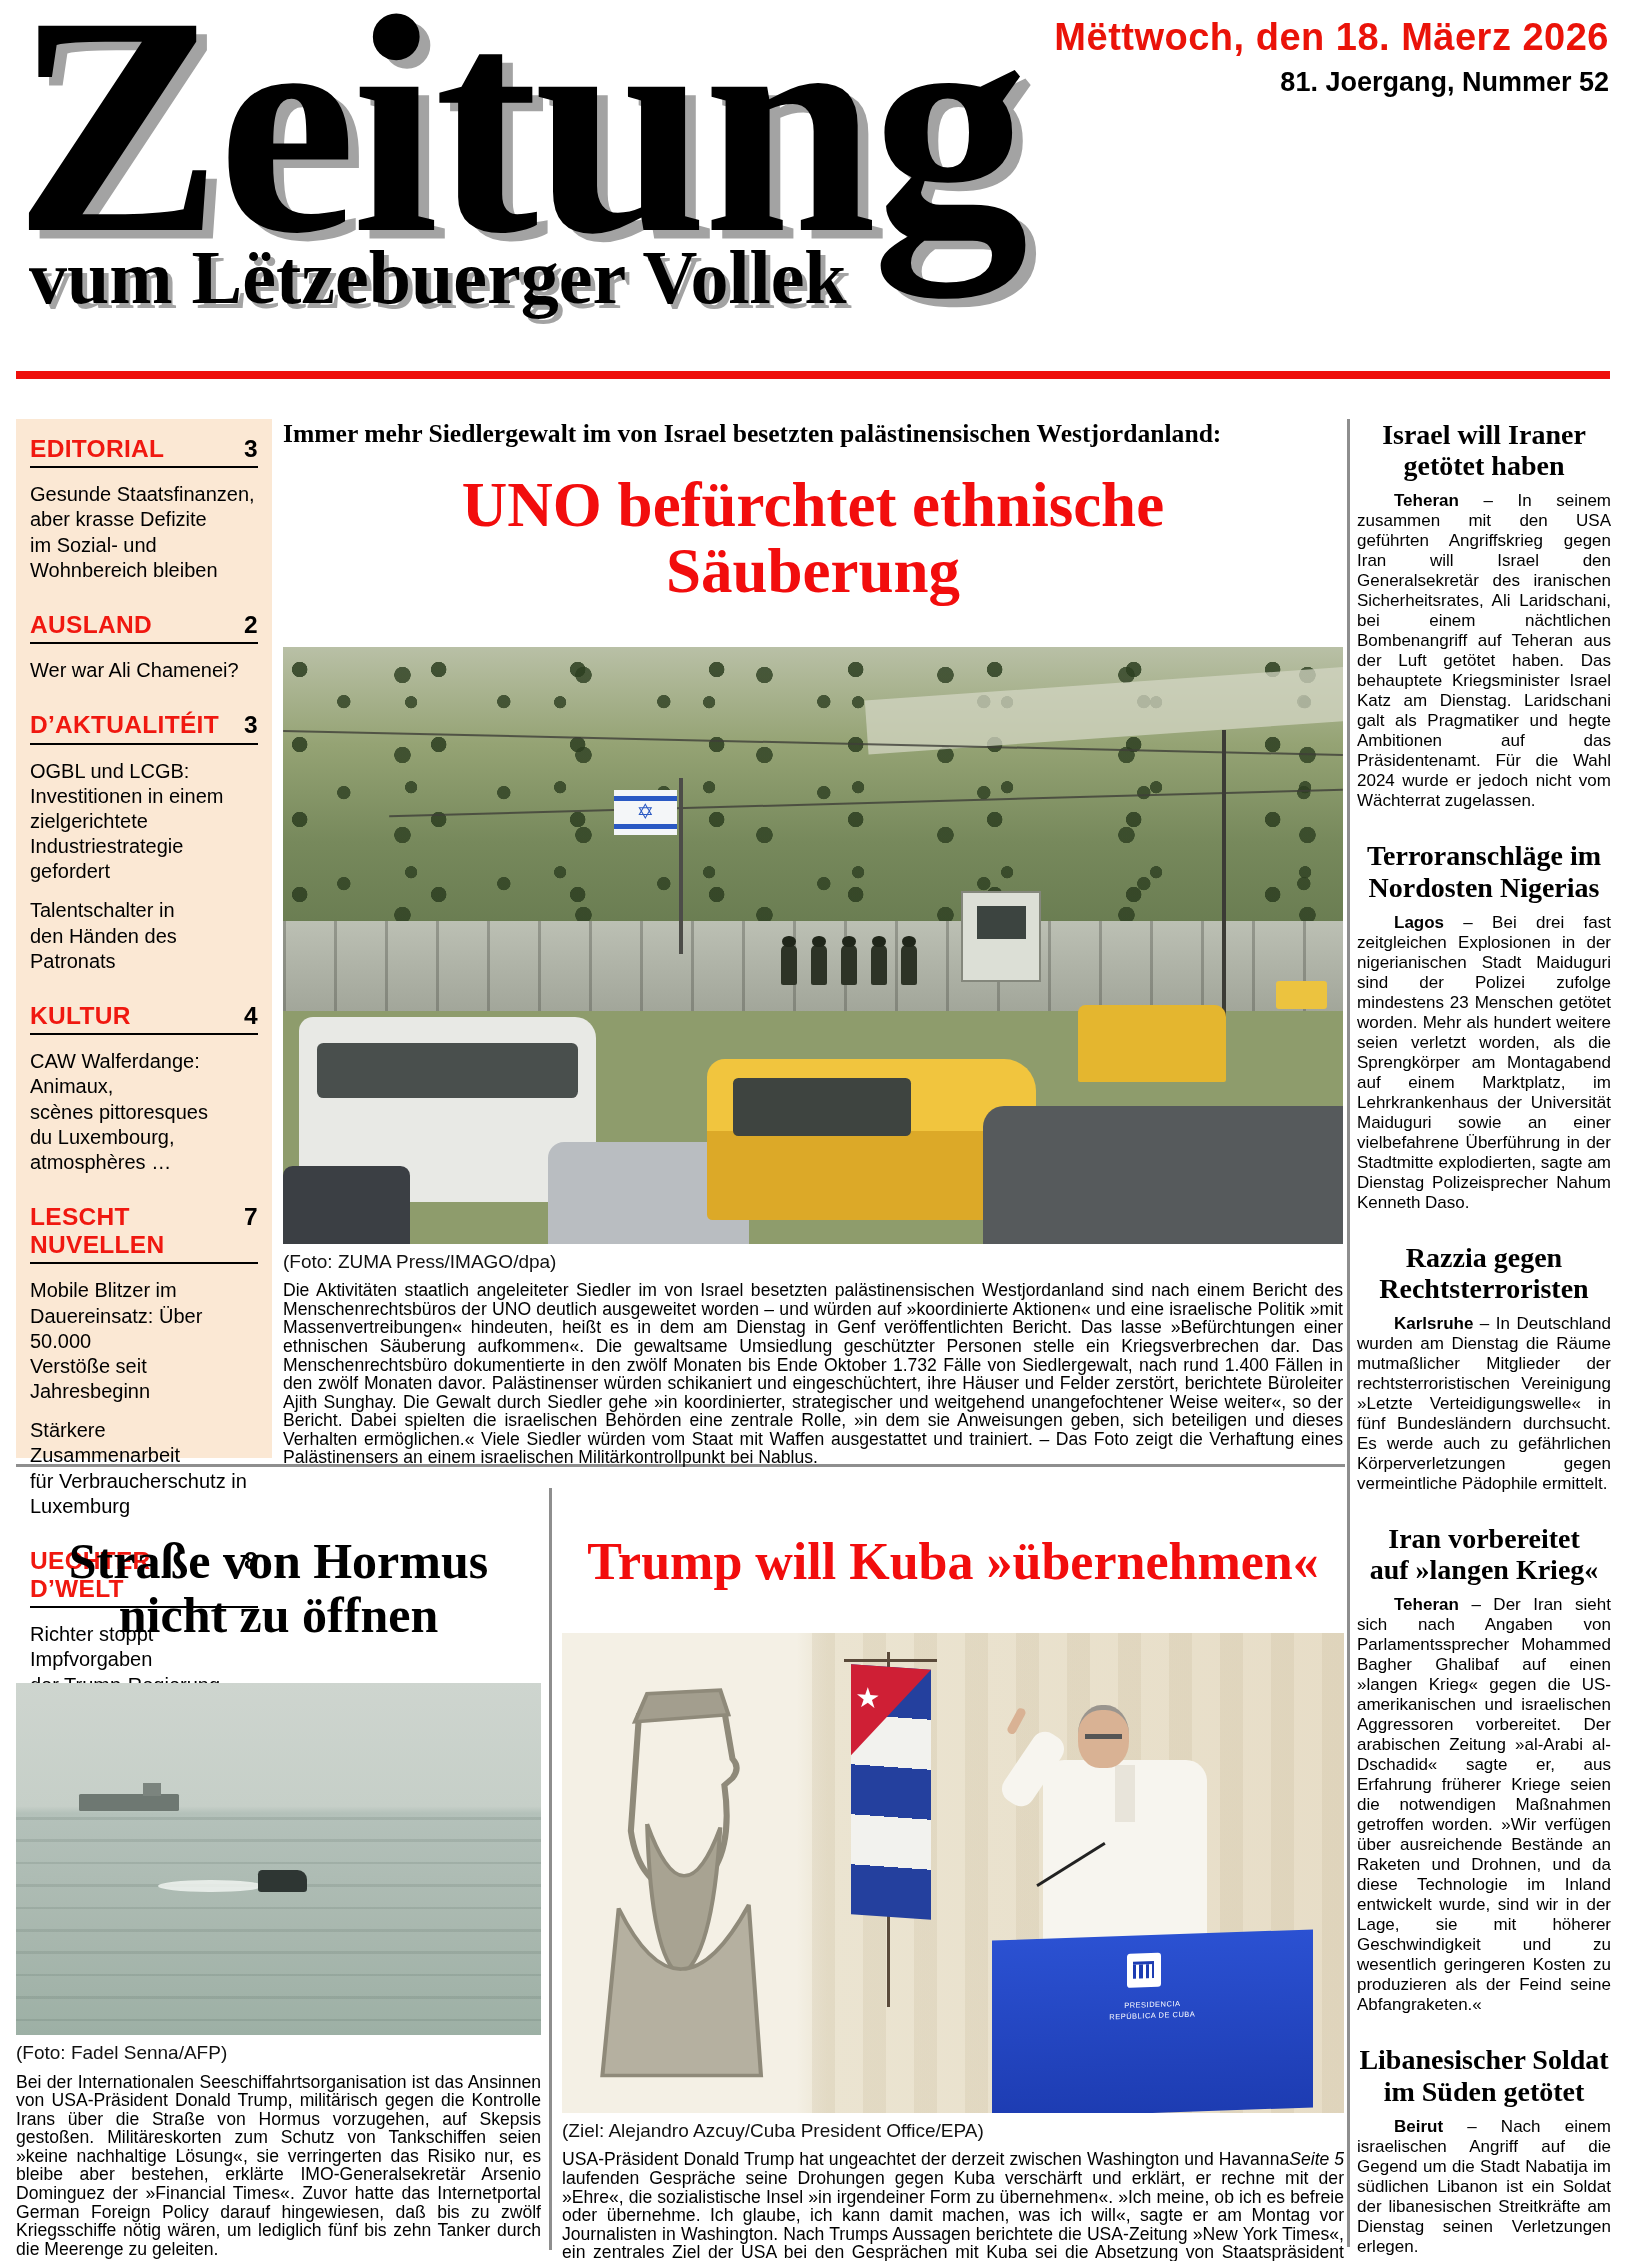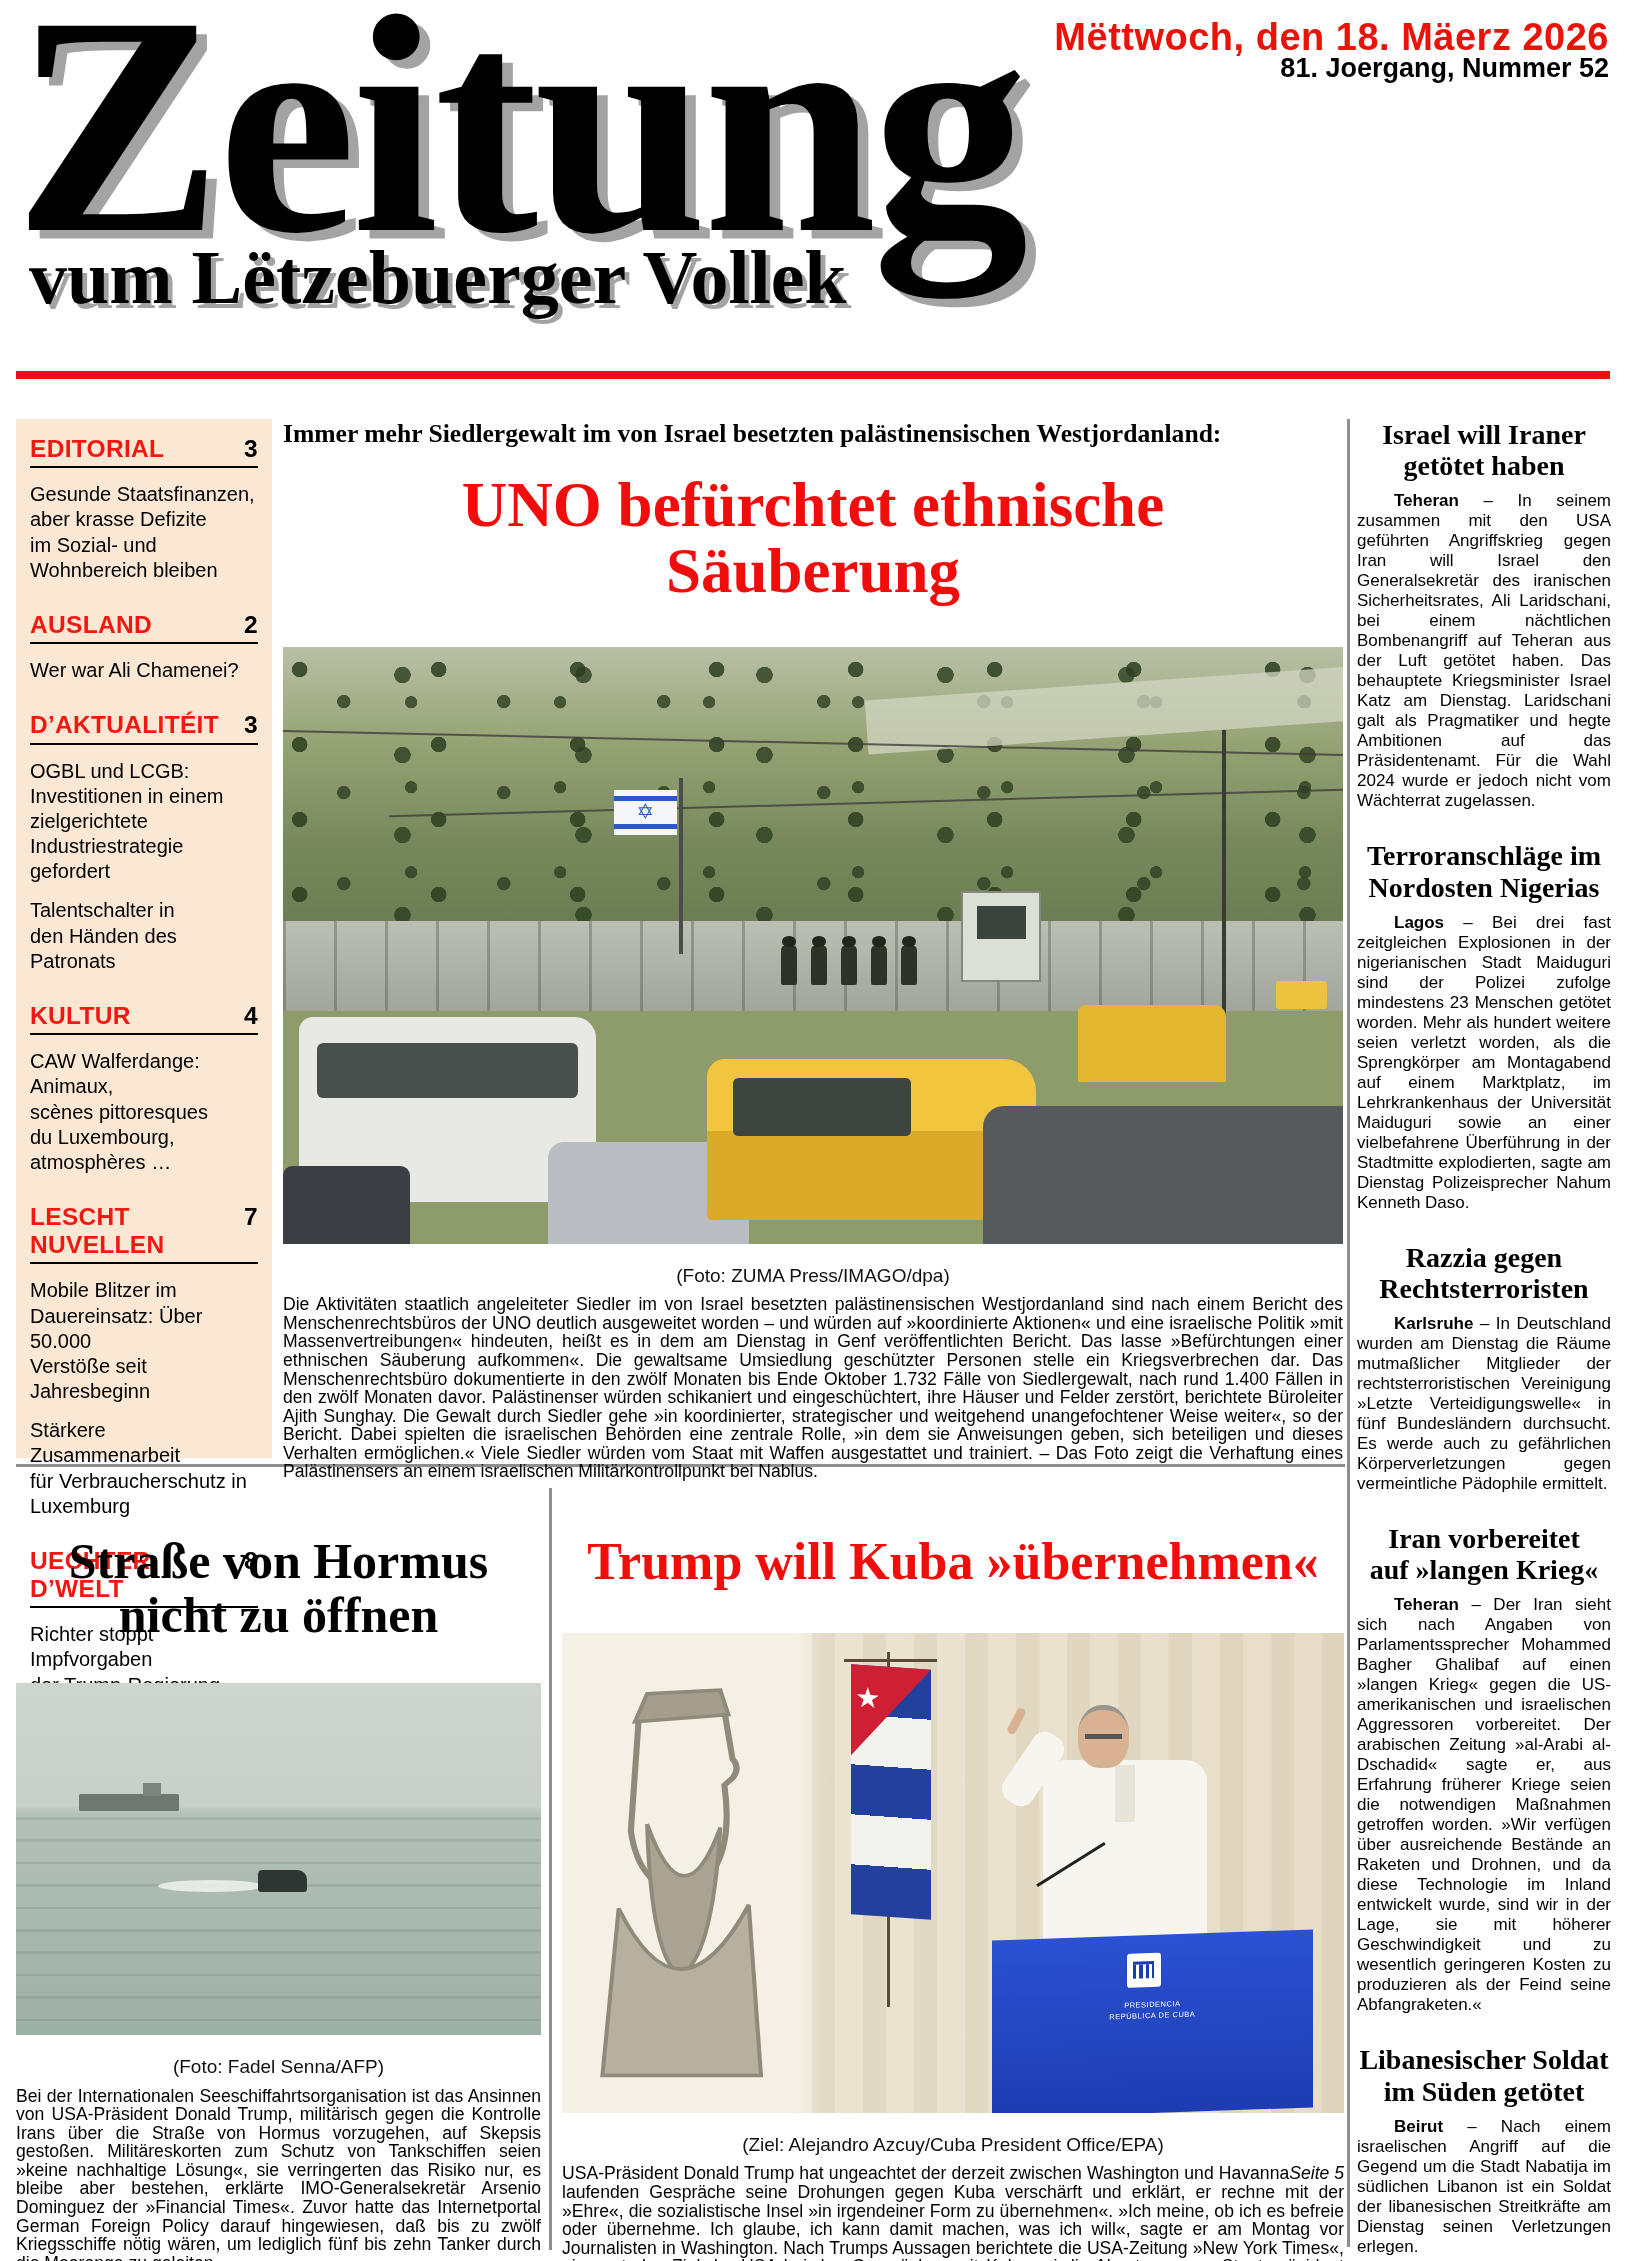--- a/index.html
+++ b/index.html
@@ -3,21 +3,21 @@
 <meta charset="utf-8">
 <style>
   html,body{margin:0;padding:0;background:#ffffff;}
   #page{position:relative;width:1626px;height:2261px;background:#fff;overflow:hidden;
         font-family:"Liberation Sans","DejaVu Sans",sans-serif;color:#000;}
   .serif{font-family:"Liberation Serif","DejaVu Serif",serif;}
 
   
   .date-line{position:absolute;top:16px;right:17px;text-align:right;color:#ea1309;
              font-size:38px;font-weight:bold;letter-spacing:0.5px;}
-  .edition-line{position:absolute;top:53px;right:17px;text-align:right;color:#000;
+  .edition-line{position:absolute;top:67px;right:17px;text-align:right;color:#000;
              font-size:27px;font-weight:bold;}
   .mast-title{position:absolute;left:14px;top:-31px;font-weight:bold;font-size:312px;line-height:1;
              letter-spacing:-4.3px;color:#000;text-shadow:10.7px 8.5px 0 #a3a3a3;white-space:nowrap;}
   .mast-sub{position:absolute;left:29px;top:239px;font-weight:bold;font-size:76px;line-height:1;
              color:#000;text-shadow:4.8px 4.8px 0 #a3a3a3;white-space:nowrap;}
   .red-rule{position:absolute;left:16px;top:371px;width:1594px;height:7.5px;background:#ee0f0b;}
 
   
   .index{position:absolute;left:16px;top:419px;width:256px;height:1039px;background:#fbe8d4;
          box-sizing:border-box;padding:16px 14px;}
@@ -30,21 +30,21 @@
   
   .v-div-right{position:absolute;left:1347px;top:419px;width:3.2px;height:1828px;background:#8e8e8e;}
   .v-div-bottom{position:absolute;left:549px;top:1488px;width:3.2px;height:762px;background:#8e8e8e;}
   .h-div{position:absolute;left:16px;top:1464px;width:1329px;height:2.7px;background:#8e8e8e;}
 
   
   .mid-col{position:absolute;left:283px;top:420px;width:1060px;}
   .kicker{font-family:"Liberation Serif","DejaVu Serif",serif;font-weight:bold;font-size:25.6px;line-height:1.1;}
   .lead-head{font-family:"Liberation Serif","DejaVu Serif",serif;font-weight:bold;color:#f20d0d;
              font-size:63px;line-height:1.05;text-align:center;margin-top:24px;white-space:pre-line;}
-  .photo-caption{text-align:center;font-size:19px;margin-top:21px;color:#111;}
+  .photo-caption{text-align:left;font-size:19px;margin-top:7px;color:#111;}
   .body-text{text-align:justify;font-size:17.6px;line-height:18.6px;margin-top:8.5px;}
 
   
   .photo-main{position:relative;width:1060px;height:597px;margin-top:11.7px;overflow:hidden;background:#8e9c6c;}
   .hill{position:absolute;inset:0 0 52% 0;
         background:
           radial-gradient(circle 8.5px at 12% 30%,rgba(44,62,32,.85) 0 7.5px,transparent 8px),
           radial-gradient(circle 7.5px at 38% 60%,rgba(44,62,32,.8) 0 6.4px,transparent 7px),
           radial-gradient(circle 9.6px at 66% 35%,rgba(44,62,32,.8) 0 8px,transparent 8.5px),
           radial-gradient(circle 7px at 86% 65%,rgba(44,62,32,.8) 0 5.9px,transparent 6.4px),

